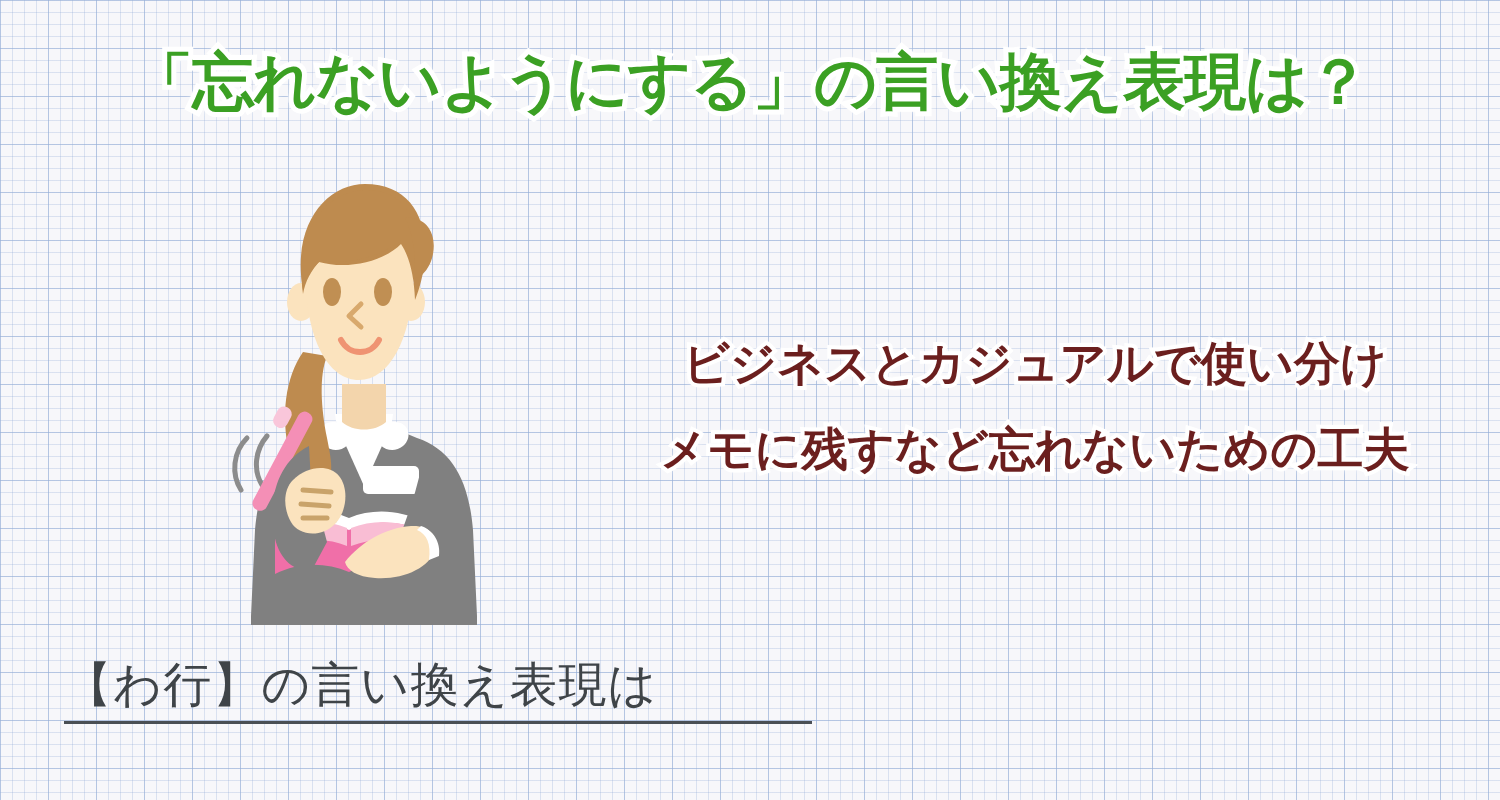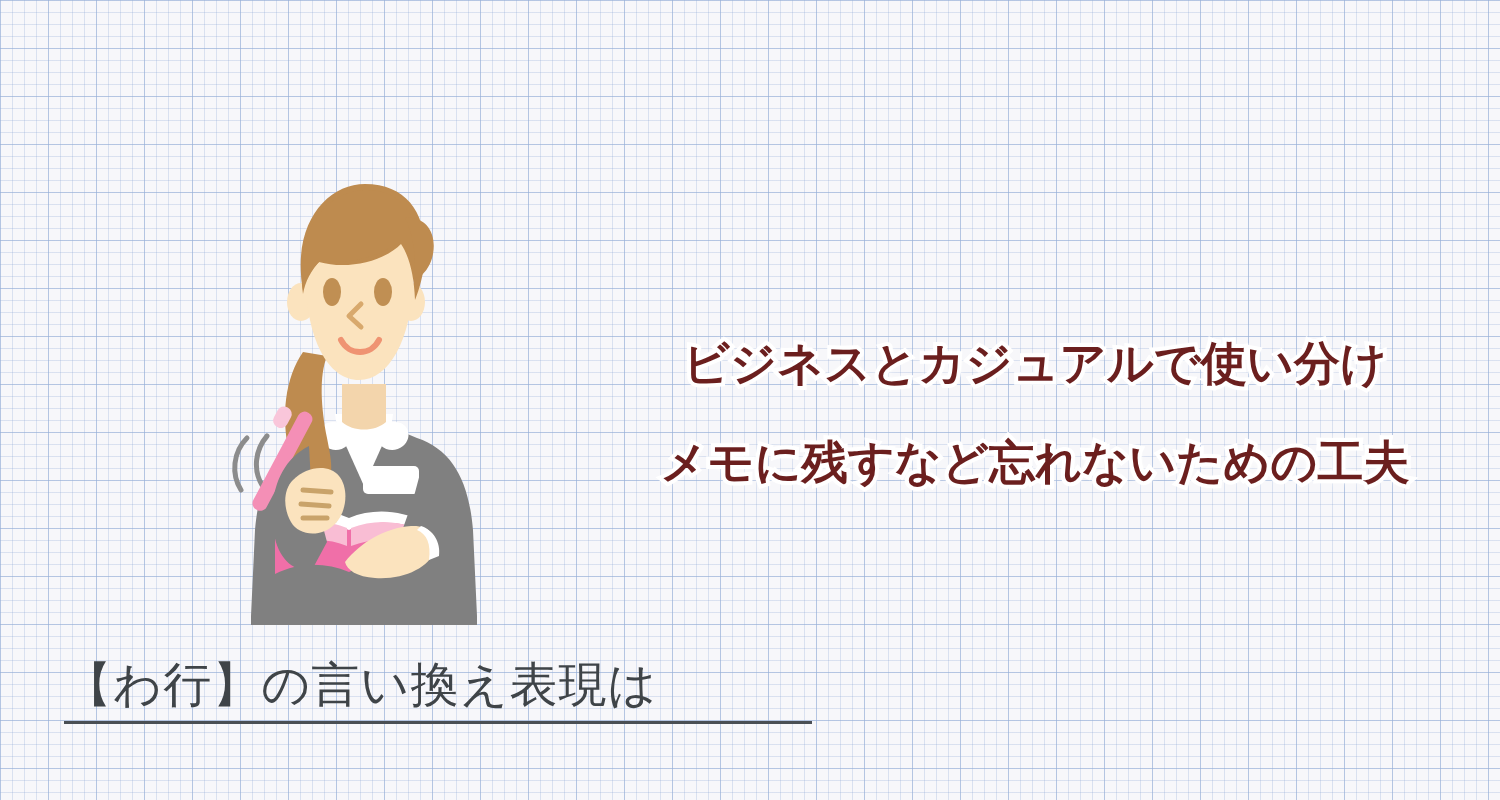--- a/index.html
+++ b/index.html
@@ -62,21 +62,21 @@
     font-weight: 700;
     line-height: 1.0;
     white-space: nowrap;
     -webkit-text-stroke: 8px #ffffff;
     paint-order: stroke fill;
     text-shadow:
       0 0 8px #ffffff,
       0 0 8px #ffffff;
   }
   .subcopy .line { display: block; }
-  .subcopy .line + .line { margin-top: 53px; }
+  .subcopy .line + .line { margin-top: 40px; }
 
   
   .footer-wrap {
     position: absolute;
     left: 64px;
     top: 655px;
     width: 760px;
   }
   .footer-text {
     font-size: 48px;
@@ -101,20 +101,21 @@
     width: 300px;
     height: 460px;
   }
   .illustration svg { display: block; width: 100%; height: 100%; }
 </style>
 </head>
 <body>
 
 <div id="canvas">
 
+  <div class="headline">「忘れないようにする」の言い換え表現は？</div>
 
   <div class="illustration">
     <svg viewBox="0 0 300 460" xmlns="http://www.w3.org/2000/svg" aria-hidden="true">
 
       <g fill="none" stroke="#8c8c8c" stroke-width="5" stroke-linecap="round">
         <path d="M32 268 C 18 282, 16 304, 26 320"></path>
         <path d="M52 266 C 40 280, 38 300, 47 315"></path>
       </g>
 
       <path d="M96 268 C 60 280, 44 312, 40 360 L 36 446 L 262 446 L 258 360 C 254 312, 238 280, 202 268

